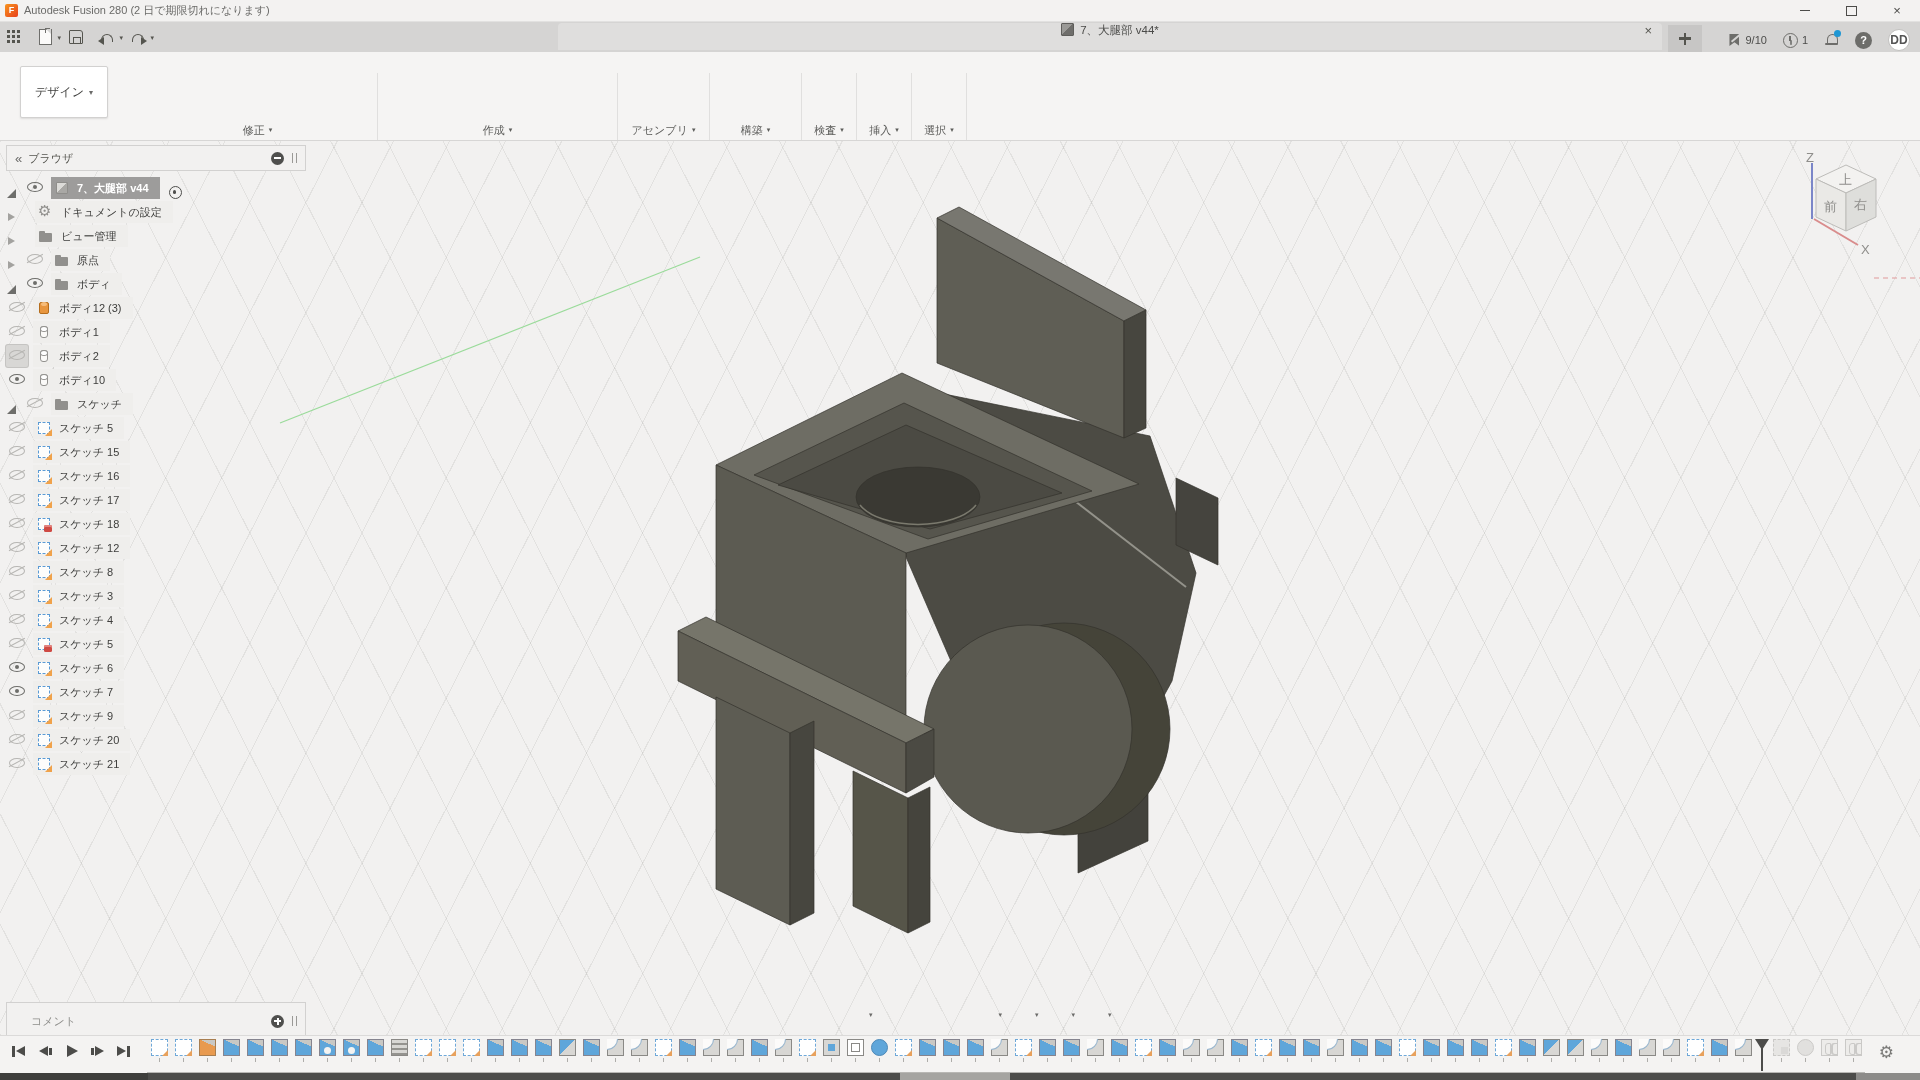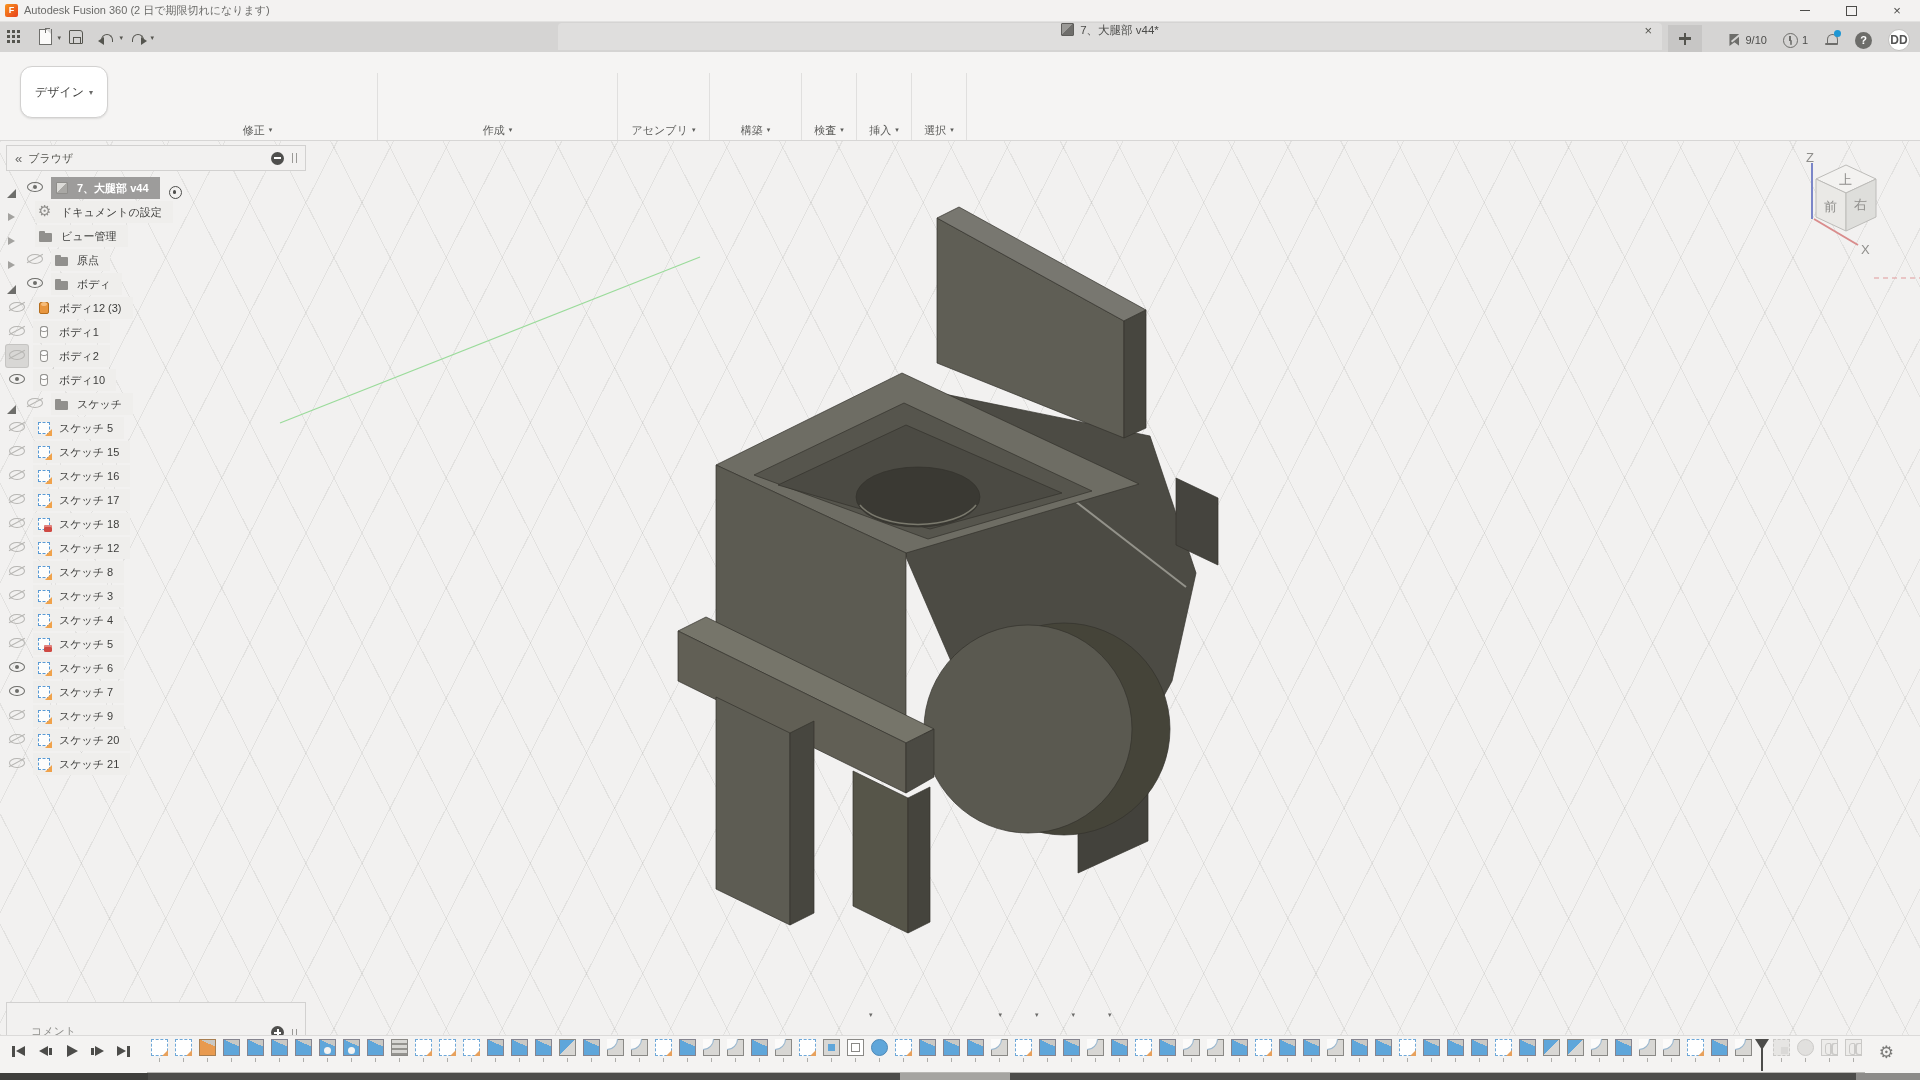--- a/index.html
+++ b/index.html
@@ -42,21 +42,21 @@
 .ic-clock::before{content:"";position:absolute;inset:0;border:1.5px solid #6d6d6a;border-radius:50%}
 .ic-clock::after{content:"";position:absolute;left:6.5px;top:3px;width:1.5px;height:5px;background:#6d6d6a;box-shadow:1px 4px 0 -0.2px #6d6d6a}
 .ic-bell{width:15px;height:14px;position:relative}
 .ic-bell::before{content:"";position:absolute;left:3px;top:1px;width:9px;height:9px;border:1.5px solid #6d6d6a;border-bottom:none;border-radius:6px 6px 0 0}
 .ic-bell::after{content:"";position:absolute;left:1px;top:10px;width:13px;height:2px;background:#6d6d6a;border-radius:1px}
 .dot-blue{position:absolute;right:-2px;top:-3px;width:7px;height:7px;background:#1f97d4;border-radius:50%}
 .ic-help{width:17px;height:17px;border-radius:50%;background:#6d6d6a;color:#fff;font-size:11px;font-weight:bold;display:flex;align-items:center;justify-content:center}
 .avatar{width:22px;height:22px;border-radius:50%;background:#fff;border:1px solid #c2c1bf;color:#555;font-size:12px;font-weight:bold;display:flex;align-items:center;justify-content:center}
 
 #ribbon{position:absolute;left:0;top:52px;width:1920px;height:89px;background:#f5f4f3;border-bottom:1px solid #d7d6d5;z-index:38}
-#wsbox{position:absolute;left:20px;top:14px;width:88px;height:52px;background:#fff;border:1px solid #d2d1d0;border-radius:12px;box-shadow:0 1px 2px rgba(0,0,0,.1);display:flex;align-items:center;justify-content:center;gap:5px;font-size:12px;color:#3f3f3d}
+#wsbox{position:absolute;left:20px;top:14px;width:88px;height:52px;background:#fff;border:1px solid #d2d1d0;border-radius:2px;box-shadow:0 1px 2px rgba(0,0,0,.1);display:flex;align-items:center;justify-content:center;gap:5px;font-size:12px;color:#3f3f3d}
 #wsbox .car{font-size:8px;color:#6b6b69}
 #rtabs{position:absolute;left:150px;top:2px;display:flex;gap:32px}
 .rtab{font-size:11px;color:#5f5f5d;padding:2px 1px 3px}
 #rgroups{position:absolute;left:138px;top:21px;bottom:0;display:flex}
 .rgroup{display:flex;flex-direction:column;align-items:center;padding:0 11px;border-right:1px solid #e0dfde}
 .gicons{height:48px;display:flex;align-items:center;gap:5px}
 .glabel{height:18px;font-size:11px;color:#5c5c5a;display:flex;align-items:center;gap:4px}
 .glabel .car{font-size:7px}
 
 .ri{width:32px;height:32px;position:relative;display:inline-block}
@@ -102,21 +102,21 @@
 .ic-bodyo::before{inset:2px 3px;background:#e8963f;border:1px solid #b56d1d;border-radius:2px}
 .ic-bodyo::after{left:5px;top:2px;right:5px;height:4px;background:#f6bc7a;border-radius:50%}
 .ic-body::before{inset:2px 4px;background:#fbfaf8;border:1px solid #93928f;border-radius:3px}
 .ic-body::after{left:4px;top:1.5px;right:4px;height:4px;border:1px solid #93928f;border-radius:50%;background:#fff}
 .ic-sketch::before,.ic-sklock::before{inset:2px;border:1px dashed #5b9bd5;background:rgba(255,255,255,.85)}
 .ic-sketch::after{right:0;bottom:0;border-left:7px solid transparent;border-bottom:7px solid #f0a24b}
 .ic-sklock::after{right:0;bottom:0;width:8px;height:7px;background:#cf4a43;border-radius:1.5px;box-shadow:inset 0 2px 0 #e2837e}
 .target{width:13px;height:13px;border:1.8px solid #4e4e4c;border-radius:50%;margin-left:9px;position:relative;flex:none}
 .target::after{content:"";position:absolute;left:3.1px;top:3.1px;width:3.6px;height:3.6px;border-radius:50%;background:#4e4e4c}
 
-#commentbar{position:absolute;left:6px;top:861px;width:300px;height:38px;background:#f2f1f0;border:1px solid #d2d1d0;display:flex;align-items:flex-end;font-size:11px;color:#8d8d8a;padding:0 8px 0 24px;gap:8px}
+#commentbar{position:absolute;left:6px;top:861px;width:300px;height:38px;background:#f2f1f0;border:1px solid #d2d1d0;display:flex;align-items:center;font-size:11px;color:#8d8d8a;padding:0 8px 0 24px;gap:8px}
 
 #navbar{position:absolute;left:845px;top:862px;display:flex;align-items:center;gap:7px}
 .nvbtn{display:flex;align-items:center;gap:2px;padding:2px}
 .nv{width:20px;height:20px;position:relative;color:#6b6b69}
 .nv::before,.nv::after{content:"";position:absolute}
 .car2{font-size:7px;color:#6b6b69}
 
 #timeline{position:absolute;left:0;top:1035px;width:1920px;height:38px;background:#f4f3f2;border-top:1px solid #dbdad9;display:flex;align-items:flex-start;padding-top:3px}
 #pb{display:flex;gap:11px;padding:5px 16px 0 12px;flex:none}
 .pbtn{width:15px;height:15px;position:relative}
@@ -163,21 +163,21 @@
 #hscroll{position:absolute;left:0;top:1073px;width:1920px;height:7px;background:#4c4c4a}
 #hscroll .cap{position:absolute;left:0;top:0;width:148px;height:7px;background:#3e3e3c}
 #hscroll .thumb{position:absolute;left:900px;top:0;width:110px;height:7px;background:#a5a4a1}
 #hscroll .rseg{position:absolute;left:1856px;top:0;width:64px;height:7px;background:#8c8b89}
 </style>
 </head>
 <body>
 
 <div id="titlebar">
   <span id="fusion-logo">F</span>
-  <span>Autodesk Fusion 360 (2 日で期限切れになります)</span>
+  <span>Autodesk Fusion 280 (2 日で期限切れになります)</span>
   <div id="winbtns">
     <span class="wb wb-min"></span>
     <span class="wb wb-max"></span>
     <span class="wb wb-close">×</span>
   </div>
 </div>
 
 <div id="qat">
   <div id="qat-icons">
     <span class="qi qi-grid"></span>

